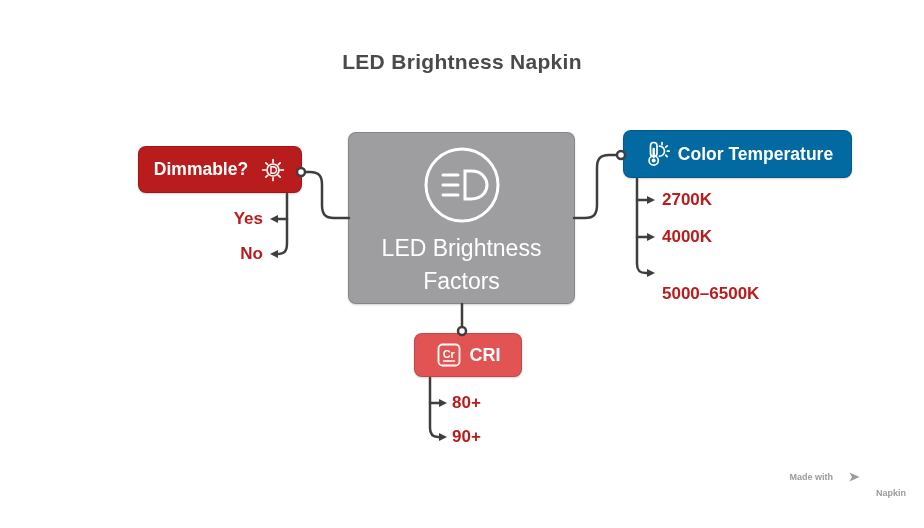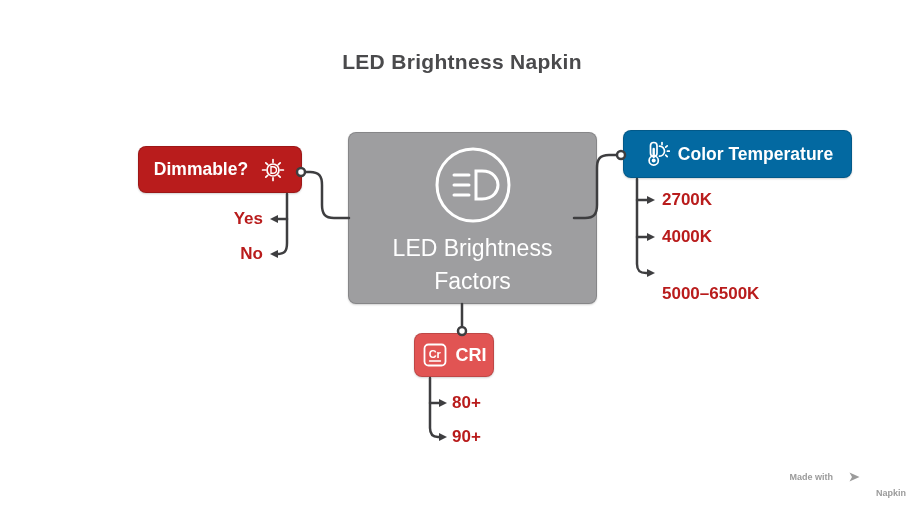--- a/index.html
+++ b/index.html
@@ -13,31 +13,31 @@
     position:absolute;top:50px;left:0;width:924px;text-align:center;
     font-size:21px;font-weight:700;color:#4a4a4c;letter-spacing:.3px;z-index:1;
   }
   .node{
     position:absolute;display:flex;align-items:center;justify-content:center;
     border-radius:8px;color:#ffffff;font-weight:700;z-index:2;
     border:1px solid rgba(0,0,0,.15);box-shadow:0 1px 2px rgba(0,0,0,.18);
     box-sizing:border-box;gap:8px;
   }
   .node-center{
-    left:348px;top:132px;width:249px;height:172px;background:#9e9ea0;
+    left:348px;top:132px;width:227px;height:172px;background:#9e9ea0;
     flex-direction:column;justify-content:flex-start;gap:0;
   }
   .node-center .big-icon{margin-top:12px;}
   .node-center .center-label{
     margin-top:7px;font-size:23px;line-height:33px;font-weight:400;
     text-align:center;color:#fff;
   }
   .node-dimmable{left:138px;top:146px;width:164px;height:47px;background:#b91c1c;font-size:17.5px;gap:12px;}
   .node-colortemp{left:623px;top:130px;width:229px;height:48px;background:#0369a1;font-size:17.5px;}
-  .node-cri{left:414px;top:333px;width:80px;height:44px;background:#e15453;font-size:18px;}
+  .node-cri{left:414px;top:333px;width:108px;height:44px;background:#e15453;font-size:18px;}
   .leaf{
     position:absolute;font-size:17px;font-weight:700;color:#b91c1c;
     line-height:22px;z-index:2;white-space:nowrap;
   }
   .leaf.right-align{text-align:center;}
   #connector-overlay{position:absolute;left:0;top:0;z-index:3;pointer-events:none;}
   .watermark{
     position:absolute;right:18px;bottom:30px;display:flex;align-items:center;gap:16px;
     font-size:9px;color:#9b9b9b;font-weight:600;z-index:2;cursor:pointer;
   }

